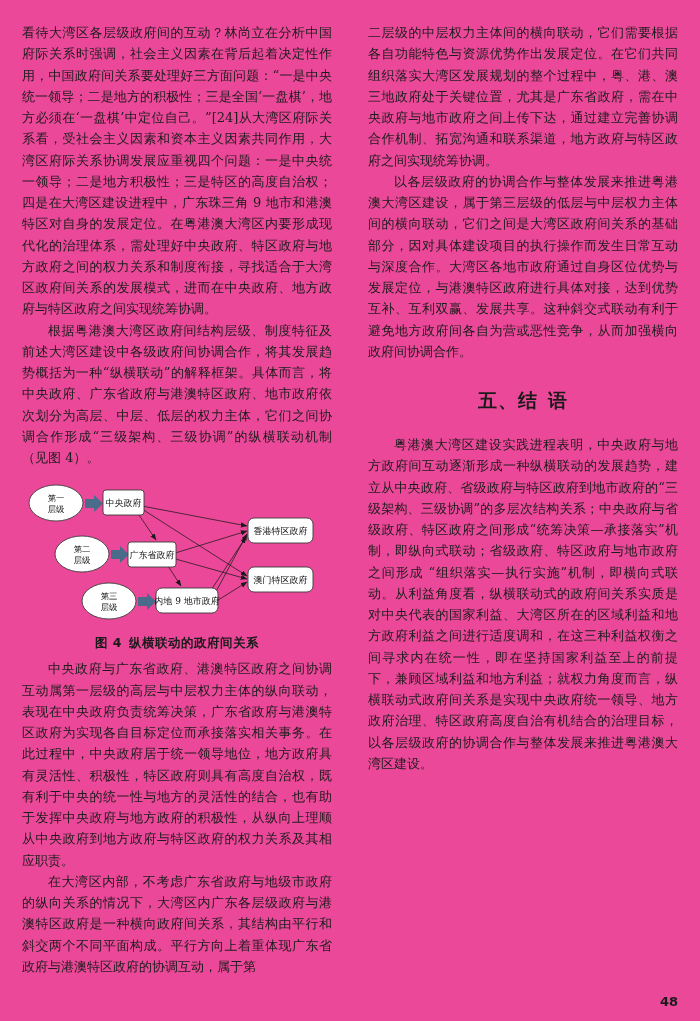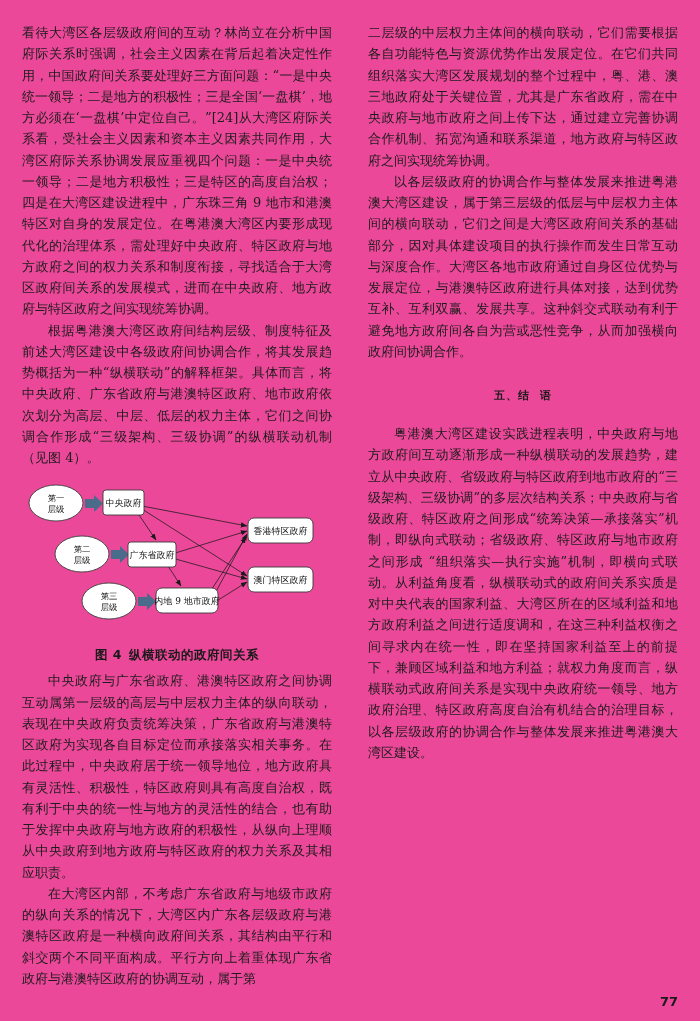--- a/index.html
+++ b/index.html
@@ -40,36 +40,36 @@
     line-height: 21.25px;
     text-align: justify;
     text-justify: inter-ideograph;
     letter-spacing: 0px;
     text-indent: 2em;
     color: #1c1c1c;
   }
   p.body.noindent { text-indent: 0; }
   .sec-head {
     margin: 26px 0 20px 0;
-    font-size: 11px;
+    font-size: 19px;
     font-weight: bold;
     text-align: center;
     letter-spacing: 1px;
     font-family: "DejaVu Sans", "Liberation Sans", sans-serif;
   }
   .sec-head .gap { display: inline-block; width: 10px; }
 
   
   .figure {
     margin: 14px 0 6px 0;
     width: 310px;
   }
   .figure-svg { display: block; }
   .figure-caption {
-    margin-top: 20px;
+    margin-top: 8px;
     text-align: center;
     font-size: 12.5px;
     font-weight: bold;
     font-family: "DejaVu Sans", "Liberation Sans", sans-serif;
     letter-spacing: 0.5px;
   }
   .figure-caption .sp { display: inline-block; width: 7px; }
 
   .node-label {
     font-family: "DejaVu Serif", "Liberation Serif", serif;
@@ -208,15 +208,15 @@
       <div class="sec-head">
         <span>五、</span><span>结</span><span class="gap"></span><span>语</span>
       </div>
 
       <p class="body">粤港澳大湾区建设实践进程表明，中央政府与地方政府间互动逐渐形成一种纵横联动的发展趋势，建立从中央政府、省级政府与特区政府到地市政府的“三级架构、三级协调”的多层次结构关系；中央政府与省级政府、特区政府之间形成“统筹决策—承接落实”机制，即纵向式联动；省级政府、特区政府与地市政府之间形成 “组织落实—执行实施”机制，即横向式联动。从利益角度看，纵横联动式的政府间关系实质是对中央代表的国家利益、大湾区所在的区域利益和地方政府利益之间进行适度调和，在这三种利益权衡之间寻求内在统一性，即在坚持国家利益至上的前提下，兼顾区域利益和地方利益；就权力角度而言，纵横联动式政府间关系是实现中央政府统一领导、地方政府治理、特区政府高度自治有机结合的治理目标，以各层级政府的协调合作与整体发展来推进粤港澳大湾区建设。</p>
 
     </div>
 
   </div>
 
-  <div class="page-number">77</div>
+  <div class="page-number">48</div>
 
 </div>
 
 </body></html>

